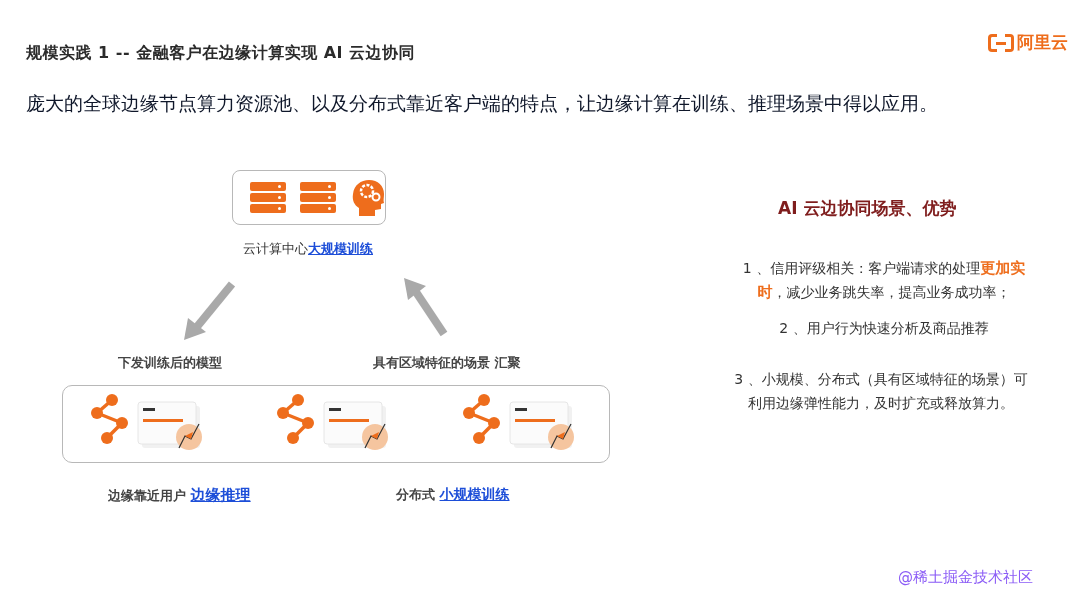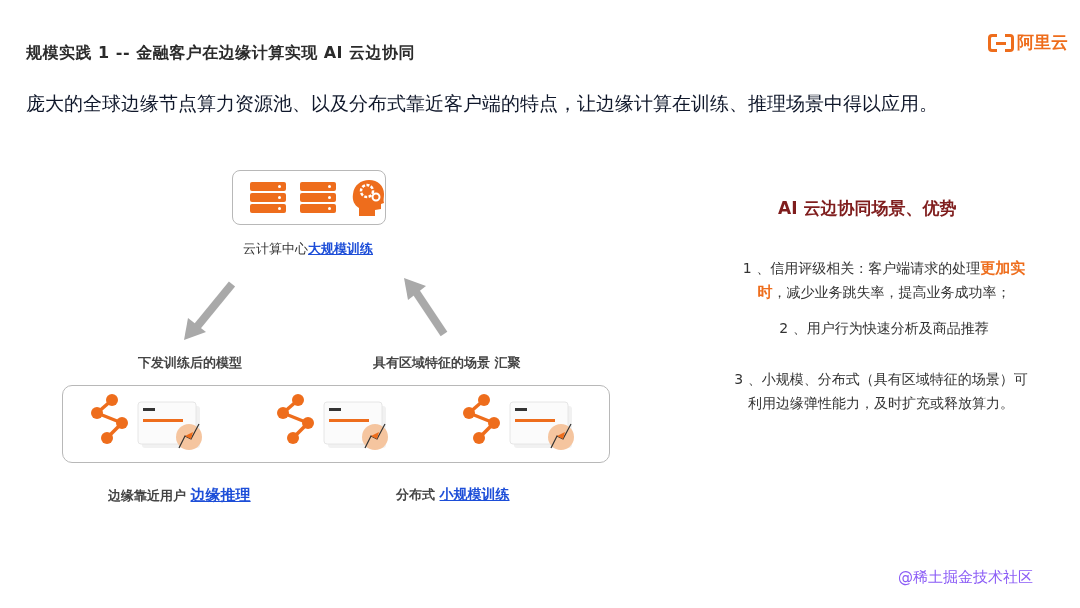--- a/index.html
+++ b/index.html
@@ -69,21 +69,21 @@
 
 <svg class="abs" style="left:180px; top:280px;" width="60" height="62">
   <line x1="52" y1="4" x2="16" y2="48" stroke="#a9a9a9" stroke-width="8"></line>
   <polygon points="4,60 8,38 26,52" fill="#a9a9a9"></polygon>
 </svg>
 <svg class="abs" style="left:400px; top:276px;" width="54" height="64">
   <line x1="44" y1="58" x2="16" y2="16" stroke="#a9a9a9" stroke-width="8"></line>
   <polygon points="4,2 26,10 8,24" fill="#a9a9a9"></polygon>
 </svg>
 
-<div class="abs lbl dark" style="left:138px; top:354px;">下发训练后的模型</div>
+<div class="abs lbl dark" style="left:118px; top:354px;">下发训练后的模型</div>
 <div class="abs lbl dark" style="left:373px; top:354px;">具有区域特征的场景 汇聚</div>
 
 <div class="abs edge-box">
   <div class="node" style="left:22px;">
     <svg width="140" height="78" viewBox="0 0 140 78">
       <g stroke="#ee6d1c" stroke-width="3.5" fill="none">
           <line x1="27" y1="14" x2="12" y2="27"></line>
           <line x1="12" y1="27" x2="37" y2="37"></line>
           <line x1="37" y1="37" x2="22" y2="52"></line>
         </g>

